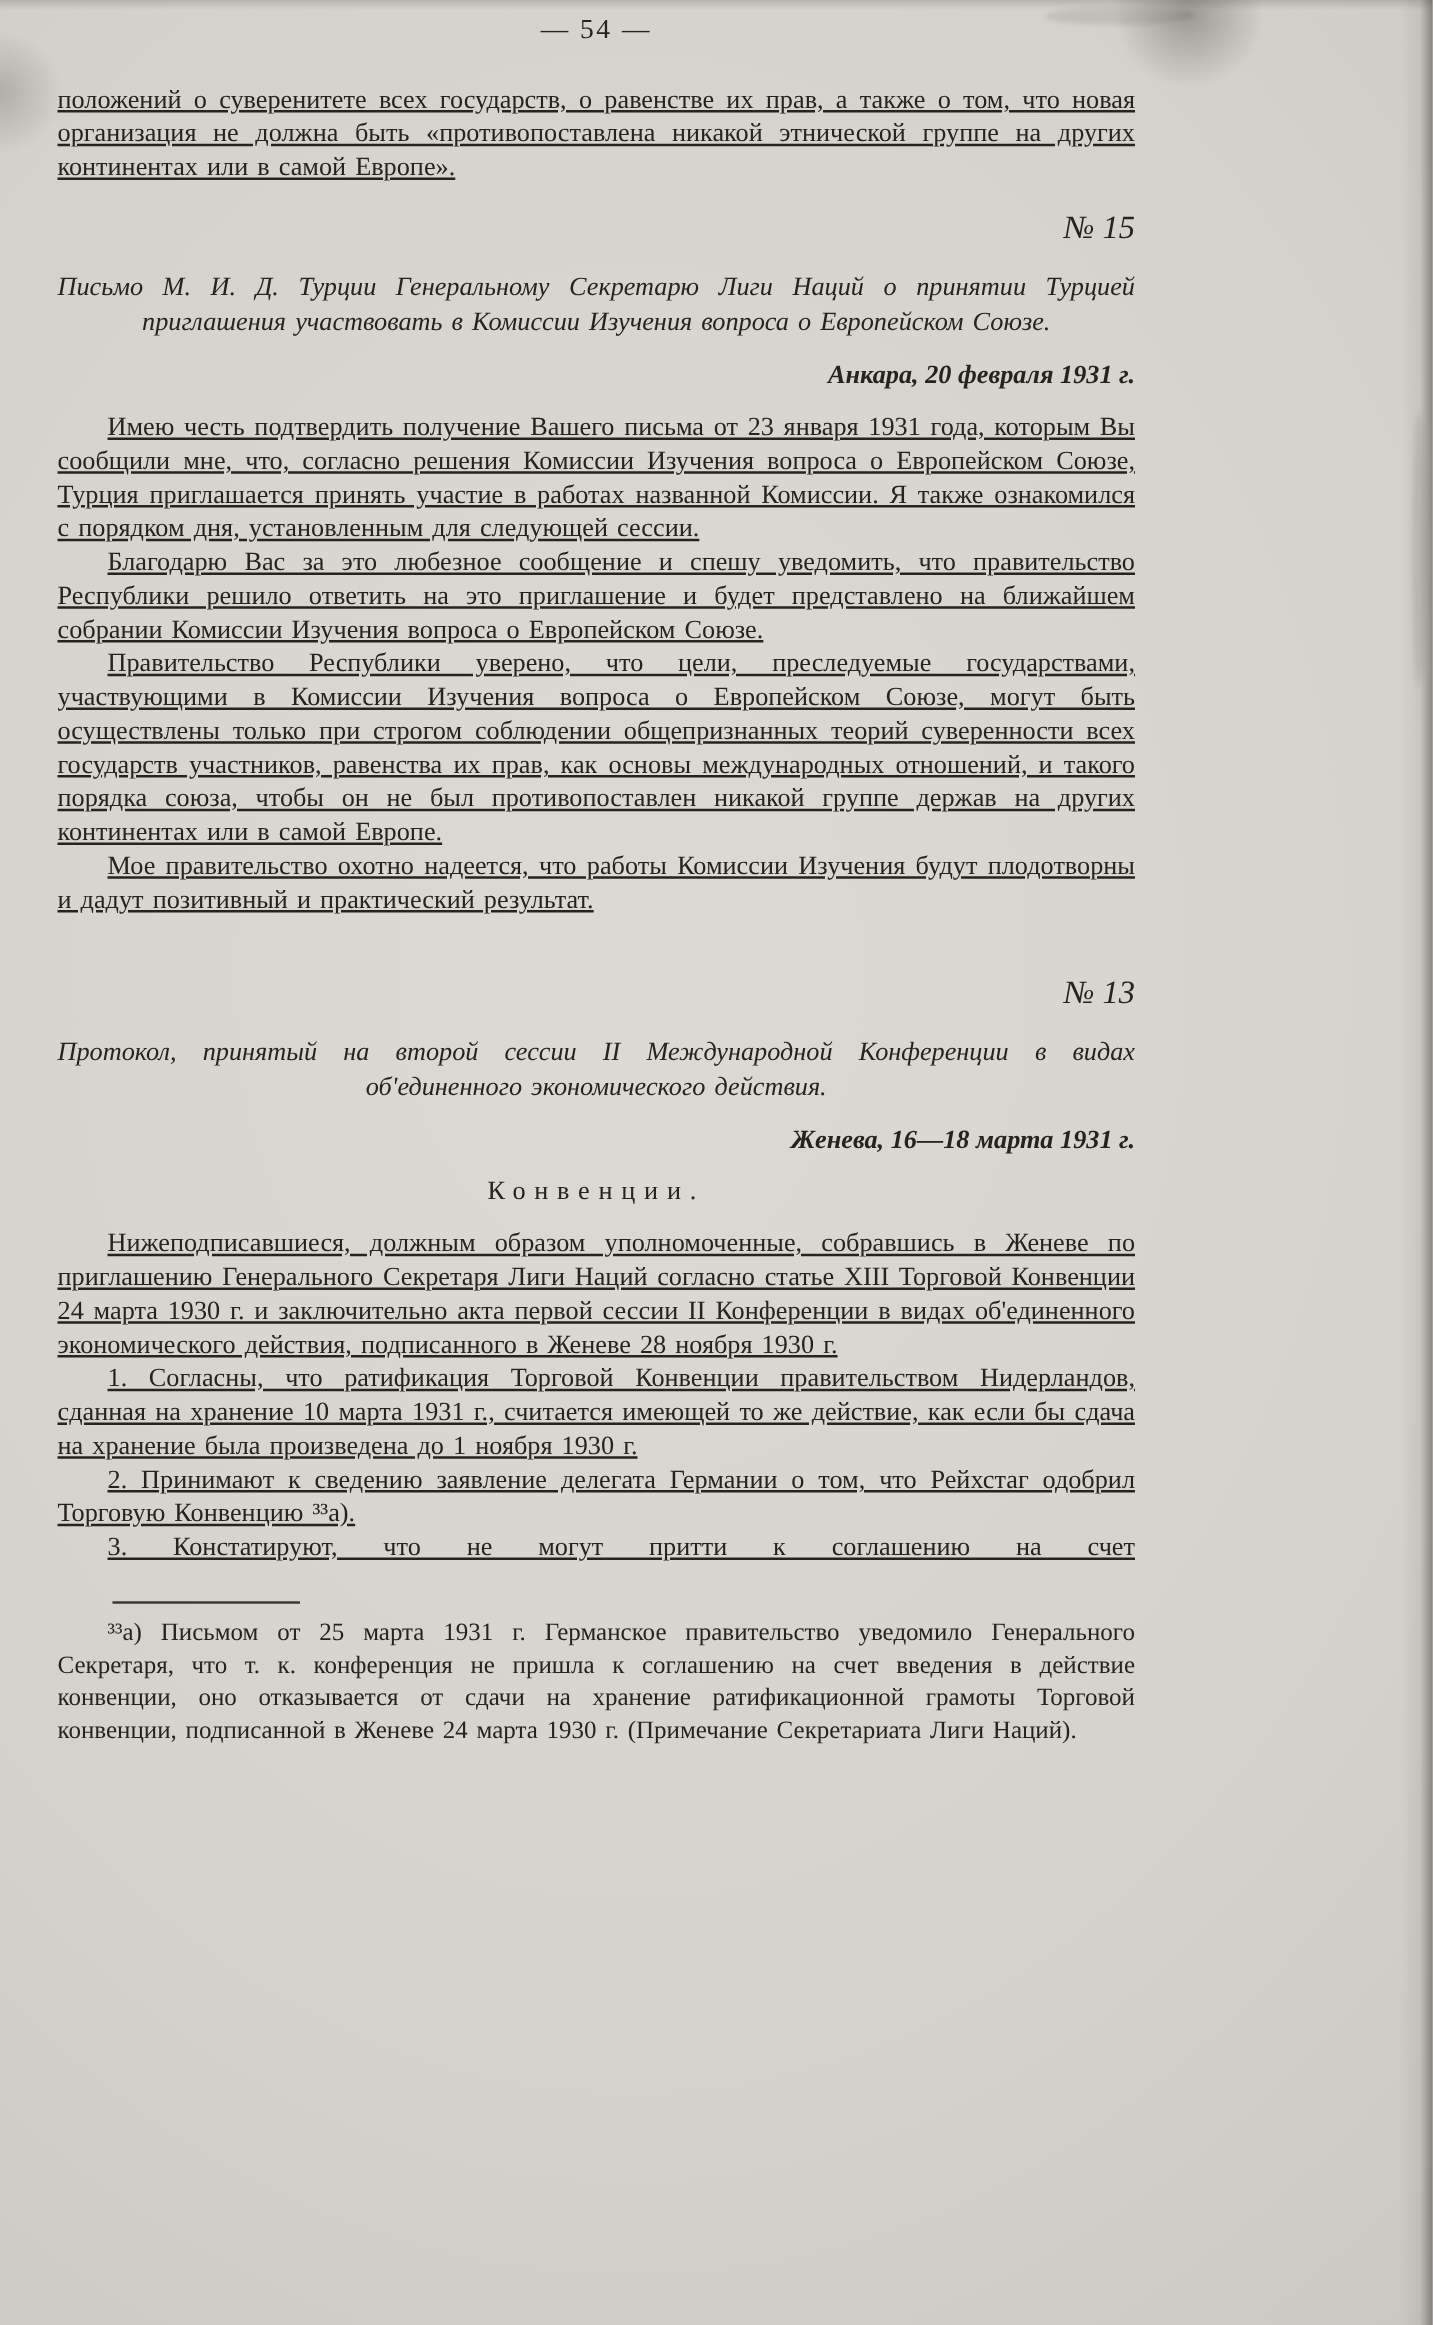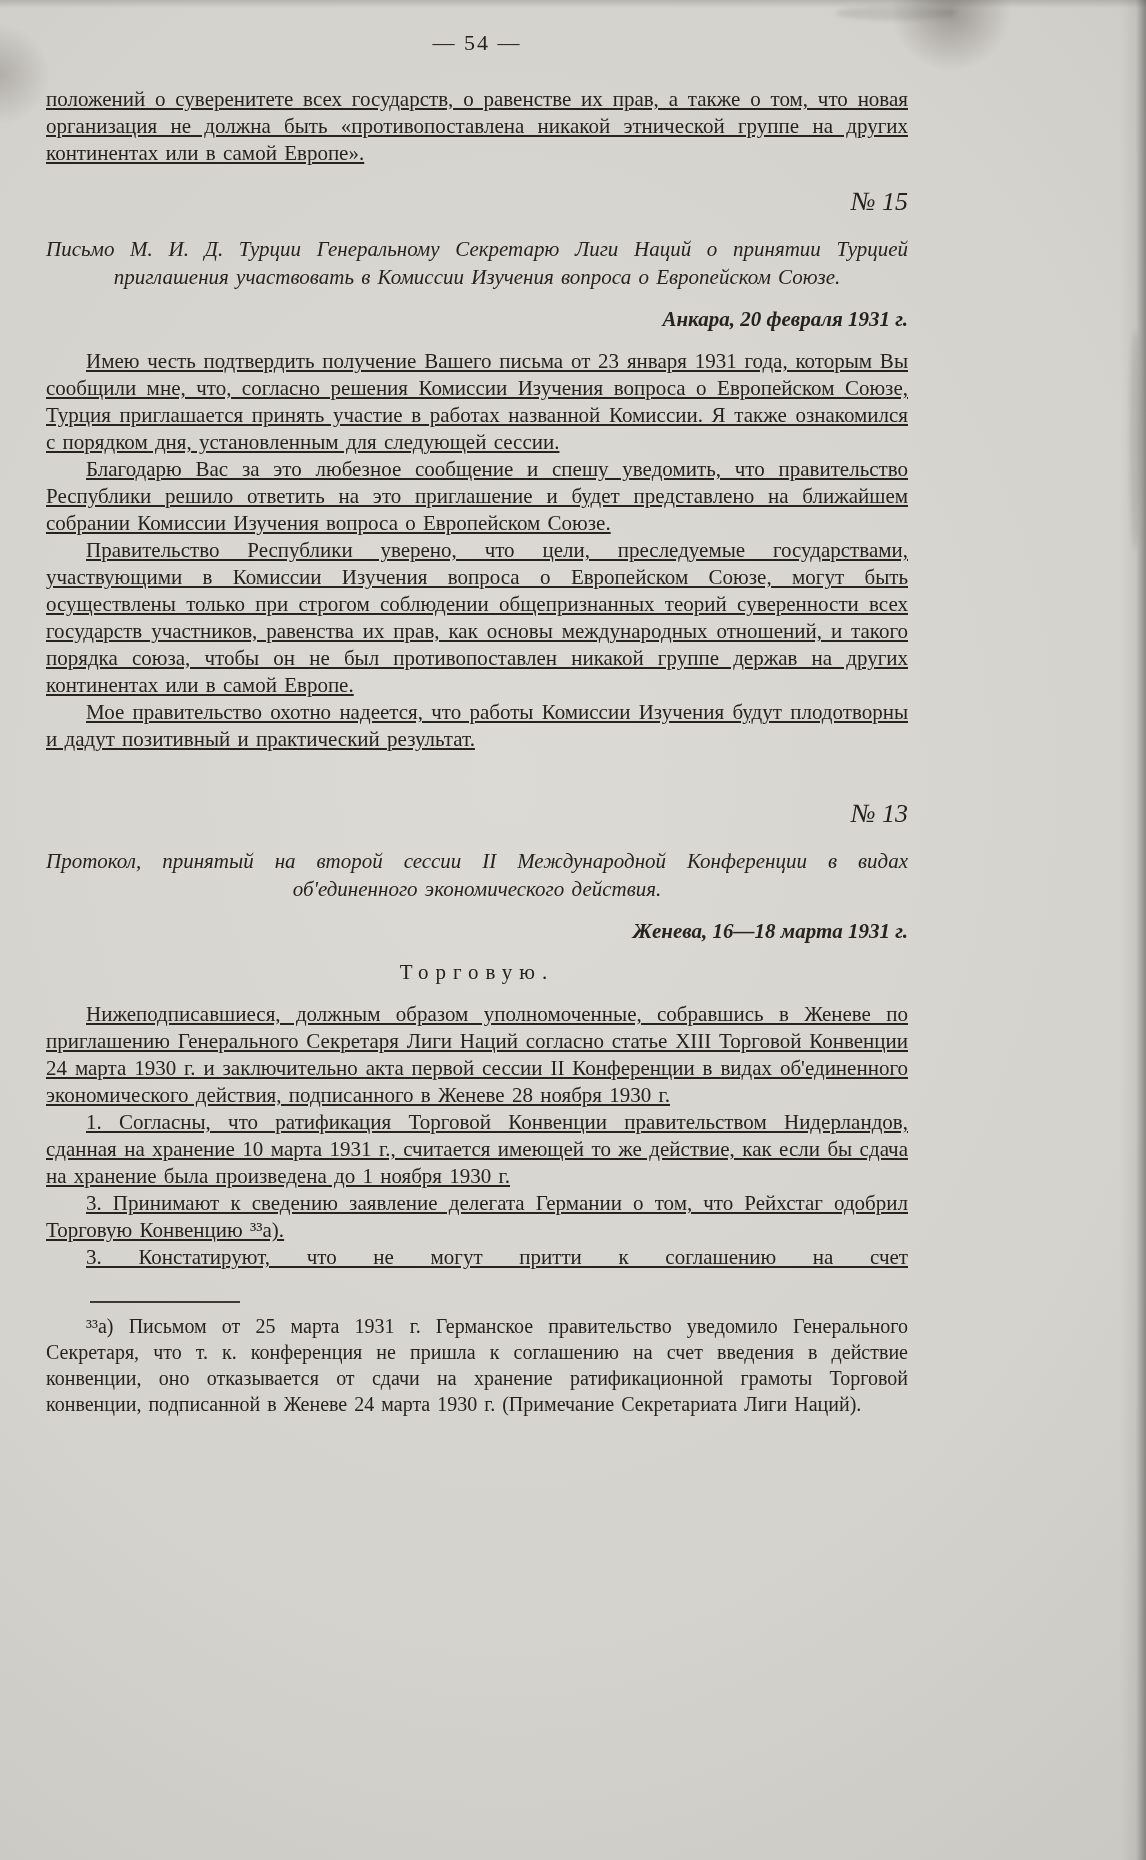--- a/index.html
+++ b/index.html
@@ -6,21 +6,21 @@
     margin: 0;
     padding: 0;
     background: #a9a7a2;
   }
   .page {
     position: relative;
     width: 1146px;
     height: 1860px;
     margin: 0 auto;
     box-sizing: border-box;
-    padding: 30px 238px 0 46px;
+    padding: 10px 238px 0 46px;
     font-family: "Liberation Serif", "DejaVu Serif", serif;
     color: #26231f;
     background:
       radial-gradient(circle at 83% 0.6%, rgba(55,52,48,0.35), rgba(55,52,48,0) 60px),
       radial-gradient(circle at 0% 4%, rgba(55,52,48,0.22), rgba(55,52,48,0) 50px),
       linear-gradient(to left, rgba(48,46,43,0.45), rgba(48,46,43,0.08) 10px, rgba(48,46,43,0) 26px),
       linear-gradient(to bottom, rgba(48,46,43,0.18), rgba(48,46,43,0) 8px),
       radial-gradient(ellipse 120% 95% at 44% 42%, #dcdad5 0%, #d4d2cd 50%, #c9c7c2 80%, #b7b5b0 100%);
     overflow: hidden;
   }
@@ -113,24 +113,24 @@
     <p class="body indent">Имею честь подтвердить получение Вашего письма от 23 января 1931 года, которым Вы сообщили мне, что, согласно решения Комиссии Изучения вопроса о Европейском Союзе, Турция приглашается принять участие в работах названной Комиссии. Я также ознакомился с порядком дня, установленным для следующей сессии.</p>
     <p class="body indent">Благодарю Вас за это любезное сообщение и спешу уведомить, что правительство Республики решило ответить на это приглашение и будет представлено на ближайшем собрании Комиссии Изучения вопроса о Европейском Союзе.</p>
     <p class="body indent">Правительство Республики уверено, что цели, преследуемые государствами, участвующими в Комиссии Изучения вопроса о Европейском Союзе, могут быть осуществлены только при строгом соблюдении общепризнанных теорий суверенности всех государств участников, равенства их прав, как основы международных отношений, и такого порядка союза, чтобы он не был противопоставлен никакой группе держав на других континентах или в самой Европе.</p>
     <p class="body indent">Мое правительство охотно надеется, что работы Комиссии Изучения будут плодотворны и дадут позитивный и практический результат.</p>
   </section>
 
   <section>
     <div class="doc-number second">№ 13</div>
     <div class="doc-title">Протокол, принятый на второй сессии II Международной Конференции в видах об'единенного экономического действия.</div>
     <div class="dateline">Женева, 16—18 марта 1931 г.</div>
-    <div class="subheading">Торговую.</div>
+    <div class="subheading">Конвенции.</div>
     <p class="body indent">Нижеподписавшиеся, должным образом уполномоченные, собравшись в Женеве по приглашению Генерального Секретаря Лиги Наций согласно статье XIII Торговой Конвенции 24 марта 1930 г. и заключительно акта первой сессии II Конференции в видах об'единенного экономического действия, подписанного в Женеве 28 ноября 1930 г.</p>
     <p class="body indent">1. Согласны, что ратификация Торговой Конвенции правительством Нидерландов, сданная на хранение 10 марта 1931 г., считается имеющей то же действие, как если бы сдача на хранение была произведена до 1 ноября 1930 г.</p>
-    <p class="body indent">3. Принимают к сведению заявление делегата Германии о том, что Рейхстаг одобрил Торговую Конвенцию ³³а).</p>
+    <p class="body indent">2. Принимают к сведению заявление делегата Германии о том, что Рейхстаг одобрил Торговую Конвенцию ³³а).</p>
     <p class="body indent force-justify">3. Констатируют, что не могут притти к соглашению на счет</p>
   </section>
 
   <div class="footnote-block">
     <div class="footnote-rule"></div>
     <p class="footnote-text">³³а) Письмом от 25 марта 1931 г. Германское правительство уведомило Генерального Секретаря, что т. к. конференция не пришла к соглашению на счет введения в действие конвенции, оно отказывается от сдачи на хранение ратификационной грамоты Торговой конвенции, подписанной в Женеве 24 марта 1930 г. (Примечание Секретариата Лиги Наций).</p>
   </div>
 
 </div>
 

